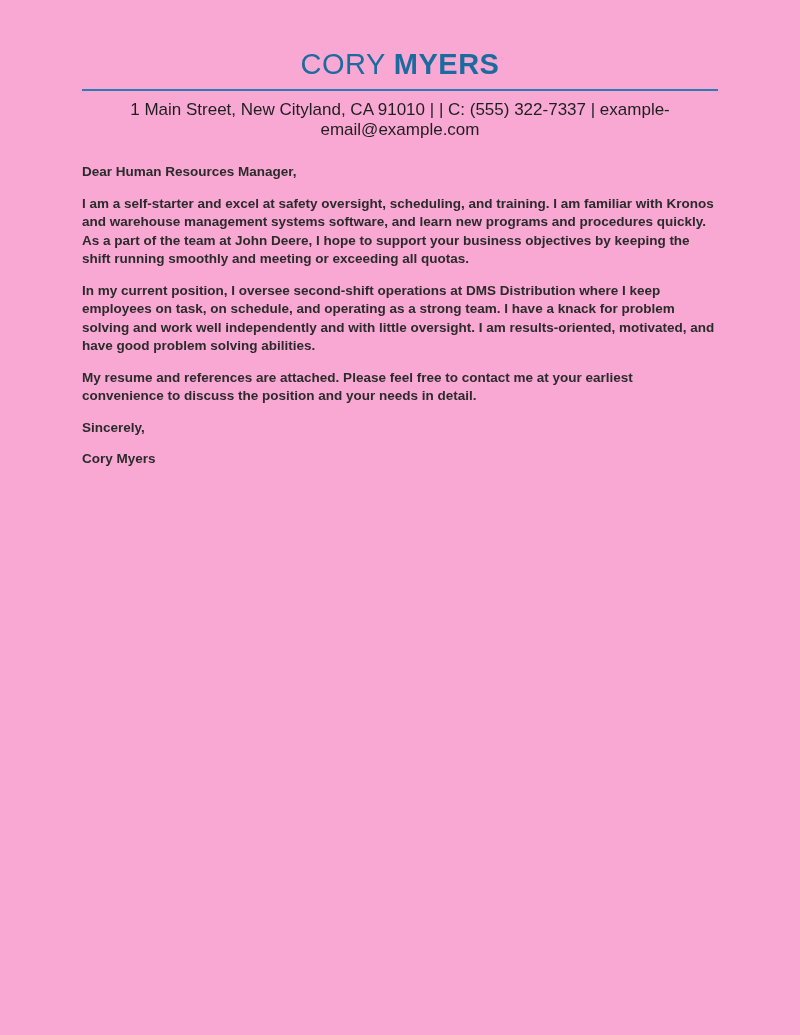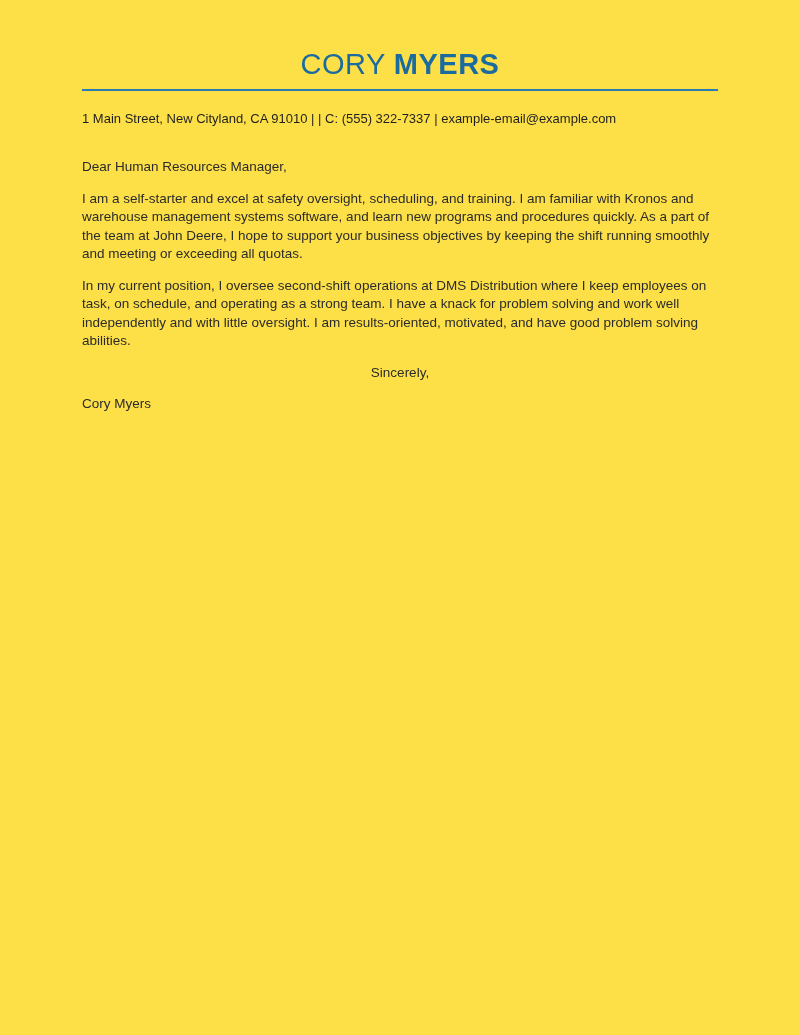--- a/index.html
+++ b/index.html
@@ -4,21 +4,21 @@
 <style>
   html, body {
     margin: 0;
     padding: 0;
     background: #ffffff;
   }
   .page {
     position: relative;
     width: 800px;
     height: 1035px;
-    background: #fde047;
+    background: #f9a8d4;
     font-family: "Liberation Sans", "DejaVu Sans", sans-serif;
     box-sizing: border-box;
     padding: 46px 82px 0 82px;
     overflow: hidden;
   }
   .name-heading {
     text-align: center;
     font-size: 29px;
     letter-spacing: 0.5px;
     color: var(--accent, #1c6b9e);
@@ -30,37 +30,37 @@
   }
   .name-last {
     font-weight: 700;
   }
   .header-divider {
     border: none;
     border-top: 2px solid var(--divider, #2b7cb3);
     margin: 7px 0 0 0;
   }
   .contact-line {
-    margin-top: 20px;
-    text-align: left;
-    font-size: 13px;
+    margin-top: 9px;
+    text-align: center;
+    font-size: 17px;
     color: #1f1f1f;
   }
   .letter-body {
-    margin-top: 32px;
+    margin-top: 23px;
     font-size: 13.5px;
     line-height: 18.5px;
     color: #2b2b2b;
+    font-weight: bold;
   }
   .letter-body p {
     margin: 0 0 13px 0;
   }
   .closing {
     margin-bottom: 0;
-    text-align: center;
   }
   .signature {
     margin-top: 44px;
   }
 </style>
 </head>
 <body>
 
 <div class="page">
 
@@ -75,19 +75,20 @@
   <div class="contact-line">1 Main Street, New Cityland, CA 91010 | | C: (555) 322-7337 | example-email@example.com</div>
 
   <div class="letter-body">
     <p>Dear Human Resources Manager,</p>
 
 
     <p>I am a self-starter and excel at safety oversight, scheduling, and training. I am familiar with Kronos and warehouse management systems software, and learn new programs and procedures quickly. As a part of the team at John Deere, I hope to support your business objectives by keeping the shift running smoothly and meeting or exceeding all quotas.</p>
 
     <p>In my current position, I oversee second-shift operations at DMS Distribution where I keep employees on task, on schedule, and operating as a strong team. I have a knack for problem solving and work well independently and with little oversight. I am results-oriented, motivated, and have good problem solving abilities.</p>
 
+    <p>My resume and references are attached. Please feel free to contact me at your earliest convenience to discuss the position and your needs in detail.</p>
 
     <p class="closing">Sincerely,</p>
 
     <p class="signature">Cory Myers</p>
   </div>
 
 </div>
 
 </body></html>

